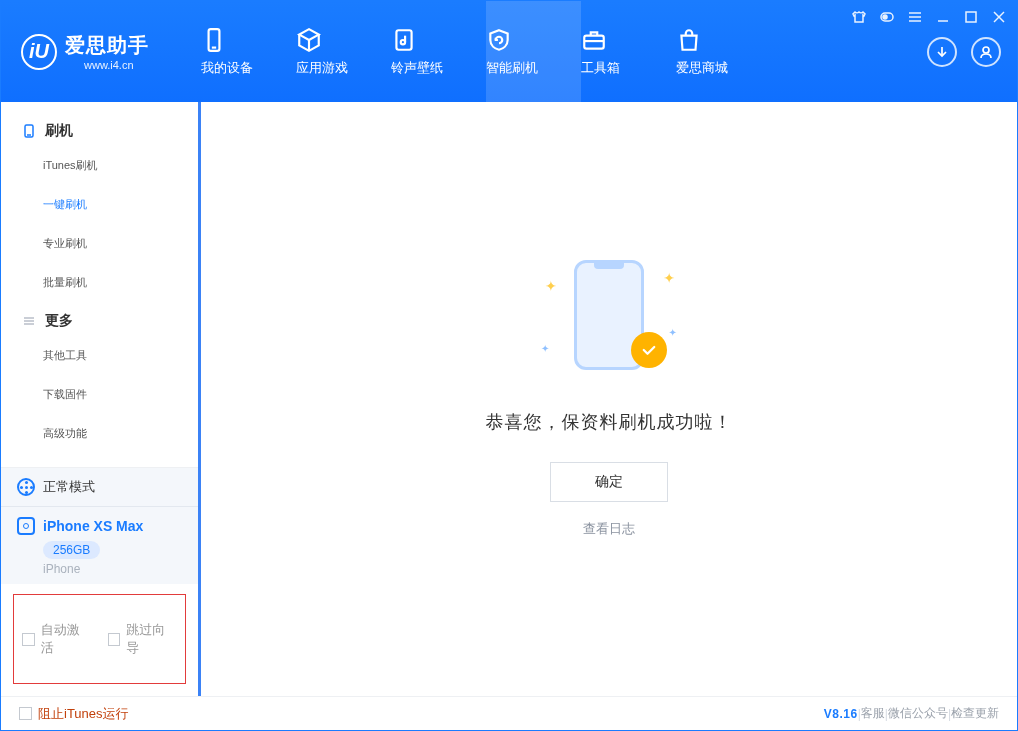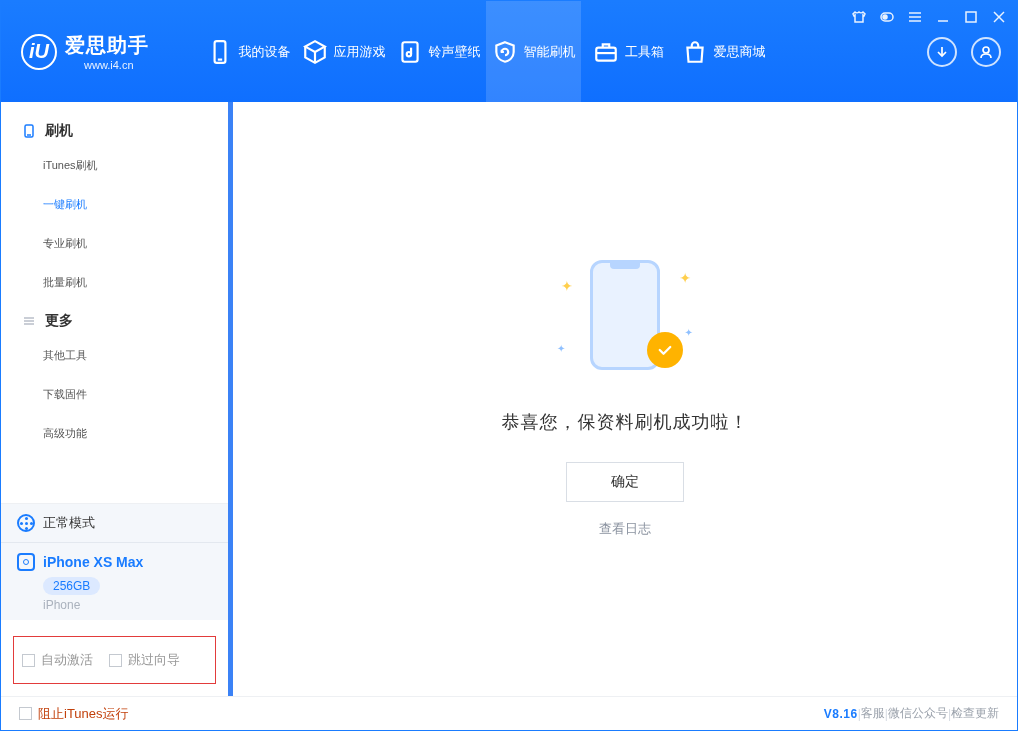--- a/index.html
+++ b/index.html
@@ -4,47 +4,47 @@
 <style>
 * { margin: 0; padding: 0; box-sizing: border-box; }
 body { font-family: "Microsoft YaHei", Arial, sans-serif; font-size: 13px; color: #333; background: #fff; }
 .window { width: 1018px; height: 731px; border: 1px solid #1a7cff; position: relative; display: flex; flex-direction: column; }
 .titlebar { height: 101px; background: linear-gradient(to bottom, #1a7cff, #0f6fff); display: flex; align-items: center; color: #fff; }
 .logo-area { display: flex; align-items: center; padding: 0 20px; width: 200px; }
 .logo-icon { width: 36px; height: 36px; border: 2px solid #fff; border-radius: 50%; display: flex; align-items: center; justify-content: center; font-weight: bold; font-size: 20px; font-style: italic; margin-right: 8px; }
 .logo-text .name { font-size: 20px; font-weight: bold; letter-spacing: 1px; }
 .logo-text .url { font-size: 11px; opacity: 0.9; margin-left: 19px; }
 .tabs { display: flex; height: 100%; flex: 1; }
-.tab { width: 95px; display: flex; flex-direction: row; align-items: center; justify-content: center; gap: 6px; cursor: pointer; }
+.tab { width: 95px; display: flex; flex-direction: column; justify-content: center; gap: 6px; cursor: pointer; }
 .tab.active { background: rgba(255,255,255,0.15); }
 .tab .tab-icon { width: 26px; height: 26px; display: flex; align-items: center; justify-content: center; }
 .tab .tab-icon svg { width: 26px; height: 26px; }
 .tab .tab-label { font-size: 13px; }
 .titlebar-right { position: absolute; right: 10px; top: 8px; display: flex; gap: 12px; align-items: center; }
 .titlebar-right .tb-btn { width: 16px; height: 16px; display: flex; align-items: center; justify-content: center; cursor: pointer; opacity: 0.9; }
 .titlebar-right-lower { position: absolute; right: 16px; top: 36px; display: flex; gap: 14px; align-items: center; }
 .titlebar-right-lower .circ-btn { width: 30px; height: 30px; border: 2px solid rgba(255,255,255,0.8); border-radius: 50%; display: flex; align-items: center; justify-content: center; cursor: pointer; }
 .body-area { flex: 1; display: flex; min-height: 0; }
-.sidebar { width: 232px; border-right: 5px solid #3b82f6; display: flex; flex-direction: column; }
+.sidebar { width: 200px; border-right: 3px solid #3b82f6; display: flex; flex-direction: column; }
 .sidebar-scroll { flex: 1; padding-top: 10px; overflow: auto; }
 .sb-group { padding: 10px 20px 6px 20px; display: flex; align-items: center; gap: 8px; color: #333; font-weight: bold; font-size: 14px; }
 .sb-group .gicon { width: 16px; height: 16px; display: flex; align-items: center; justify-content: center; color: #1a7cff; }
 .sb-item { padding: 12px 20px 12px 42px; cursor: pointer; color: #555; font-size: 11px; }
 .sb-item.active { color: #1a7cff; }
 .sidebar-bottom { padding: 0; }
 .mode-row { background: #f4f7fb; padding: 10px 16px; display: flex; align-items: center; gap: 8px; color: #333; font-size: 13px; border-top: 1px solid #eef0f3; }
 .mode-row .mode-icon { width: 18px; height: 18px; border: 2px solid #1a7cff; border-radius: 50%; display: flex; align-items: center; justify-content: center; }
 .mode-row .mode-icon::after { content: ""; width: 3px; height: 3px; background: #1a7cff; border-radius: 50%; box-shadow: 5px 0 0 #1a7cff, -5px 0 0 #1a7cff, 0 5px 0 #1a7cff, 0 -5px 0 #1a7cff; }
 .device-row { background: #f4f7fb; padding: 10px 16px 8px 16px; border-top: 1px solid #e3e8ef; }
 .device-row .dev-top { display: flex; align-items: center; gap: 8px; color: #1a7cff; font-weight: bold; font-size: 14px; }
 .device-row .dev-icon { width: 18px; height: 18px; border: 2px solid #1a7cff; border-radius: 4px; display: flex; align-items: center; justify-content: center; }
 .device-row .dev-icon::after { content: ""; width: 4px; height: 4px; border: 1.5px solid #1a7cff; border-radius: 50%; }
 .device-row .capacity { display: inline-block; margin-top: 6px; margin-left: 26px; padding: 2px 10px; border-radius: 10px; background: #dce9ff; color: #1a7cff; font-size: 12px; }
 .device-row .devtype { margin-top: 3px; margin-left: 26px; color: #aab2bd; font-size: 12px; }
-.opts-row { border: 1px solid #e23b3b; margin: 16px 12px 12px 12px; padding: 14px 8px; display: flex; gap: 16px; align-items: center; }
+.opts-row { border: 1px solid #e23b3b; margin: 10px 12px 12px 12px; padding: 26px 8px; display: flex; gap: 16px; align-items: center; }
 .opt { display: flex; align-items: center; gap: 6px; color: #999; font-size: 13px; }
 .chk { width: 13px; height: 13px; border: 1px solid #c4c9d0; background: #fff; }
 .content { flex: 1; display: flex; flex-direction: column; align-items: center; justify-content: center; position: relative; }
 .illus { width: 140px; height: 120px; position: relative; margin-bottom: 30px; }
 .phone-shape { width: 70px; height: 110px; border: 3px solid #b7d5ff; border-radius: 12px; background: #e9f2ff; position: absolute; left: 35px; top: 0; }
 .phone-notch { position: absolute; top: 0; left: 50%; transform: translateX(-50%); width: 30px; height: 6px; background: #b7d5ff; border-radius: 0 0 4px 4px; }
 .check-badge { position: absolute; right: 12px; bottom: 12px; width: 36px; height: 36px; background: #ffb300; border-radius: 50%; display: flex; align-items: center; justify-content: center; }
 .check-badge svg { width: 18px; height: 18px; }
 .sparkle { position: absolute; color: #ffcf4d; font-size: 14px; }
 .s1 { left: 6px; top: 18px; }

